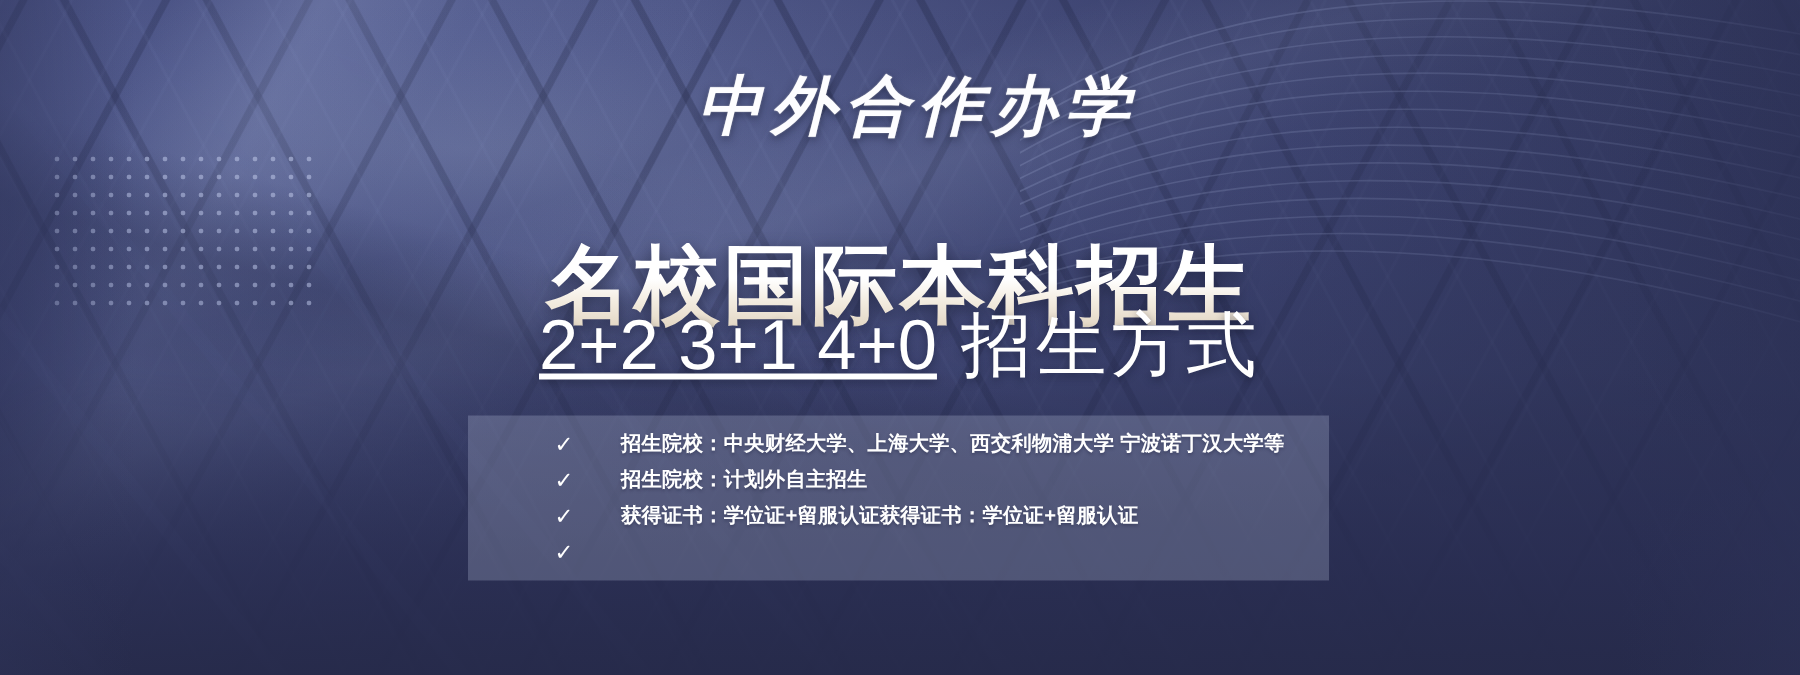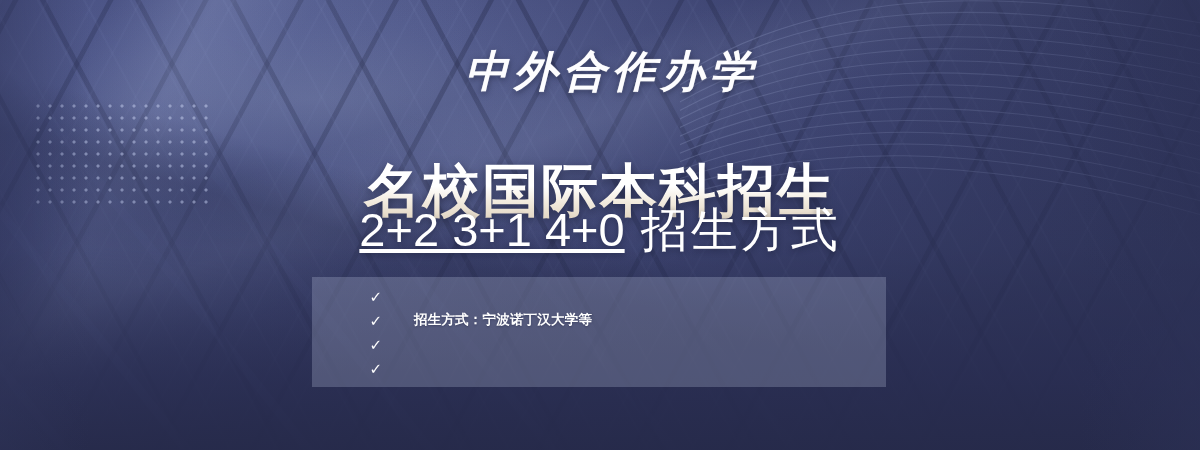--- a/index.html
+++ b/index.html
@@ -240,29 +240,31 @@
     <h1 class="headline">名校国际本科招生</h1>
 
     <div class="subhead">
       <span class="mode">2+2  3+1 4+0</span><span class="way">招生方式</span>
     </div>
 
     <div class="panel">
 
       <div class="feature">
         <span class="check">✓</span>
-      </div>
-
-      <div class="feature">
-        <span class="check">✓</span>
-        <span class="feature-text">招生方式：宁波诺丁汉大学等</span>
-      </div>
-
-      <div class="feature">
-        <span class="check">✓</span>
+        <span class="feature-text">招生院校：中央财经大学、上海大学、西交利物浦大学  宁波诺丁汉大学等</span>
+      </div>
+
+      <div class="feature">
+        <span class="check">✓</span>
+        <span class="feature-text">招生院校：计划外自主招生</span>
+      </div>
+
+      <div class="feature">
+        <span class="check">✓</span>
+        <span class="feature-text">获得证书：学位证+留服认证获得证书：学位证+留服认证</span>
       </div>
 
       <div class="feature">
         <span class="check">✓</span>
       </div>
 
     </div>
   </div>
 </div>
 

